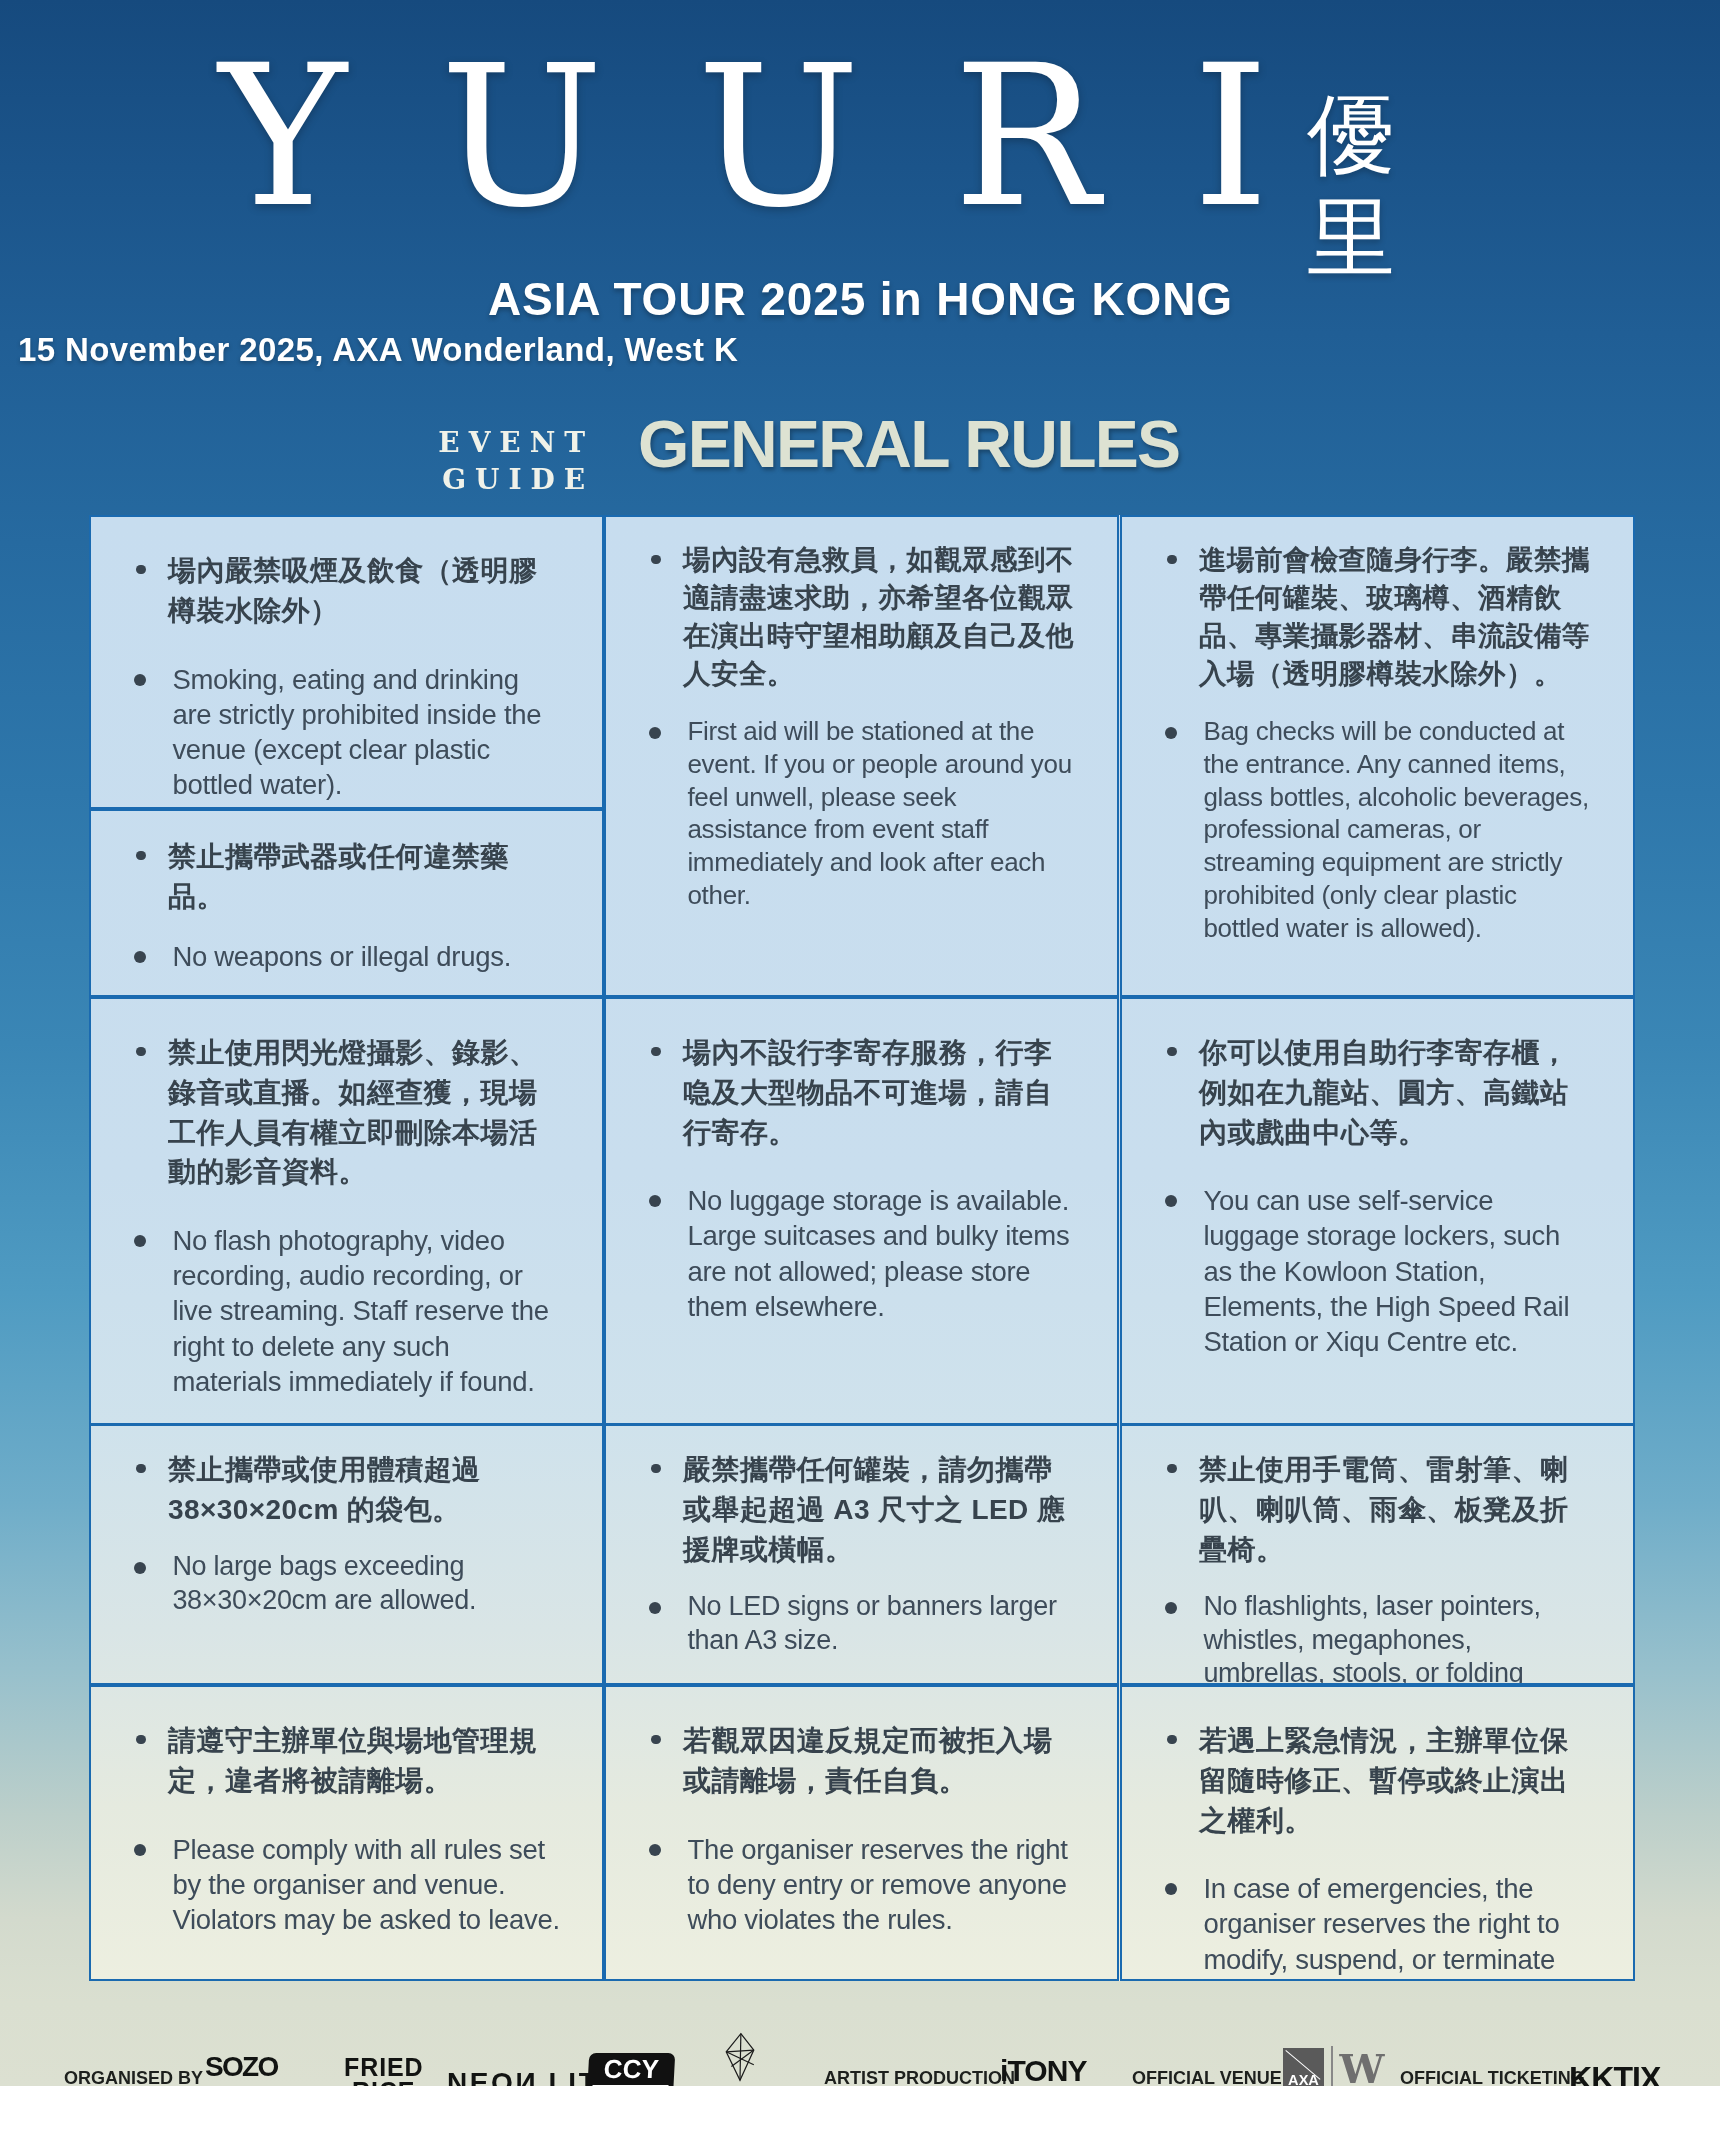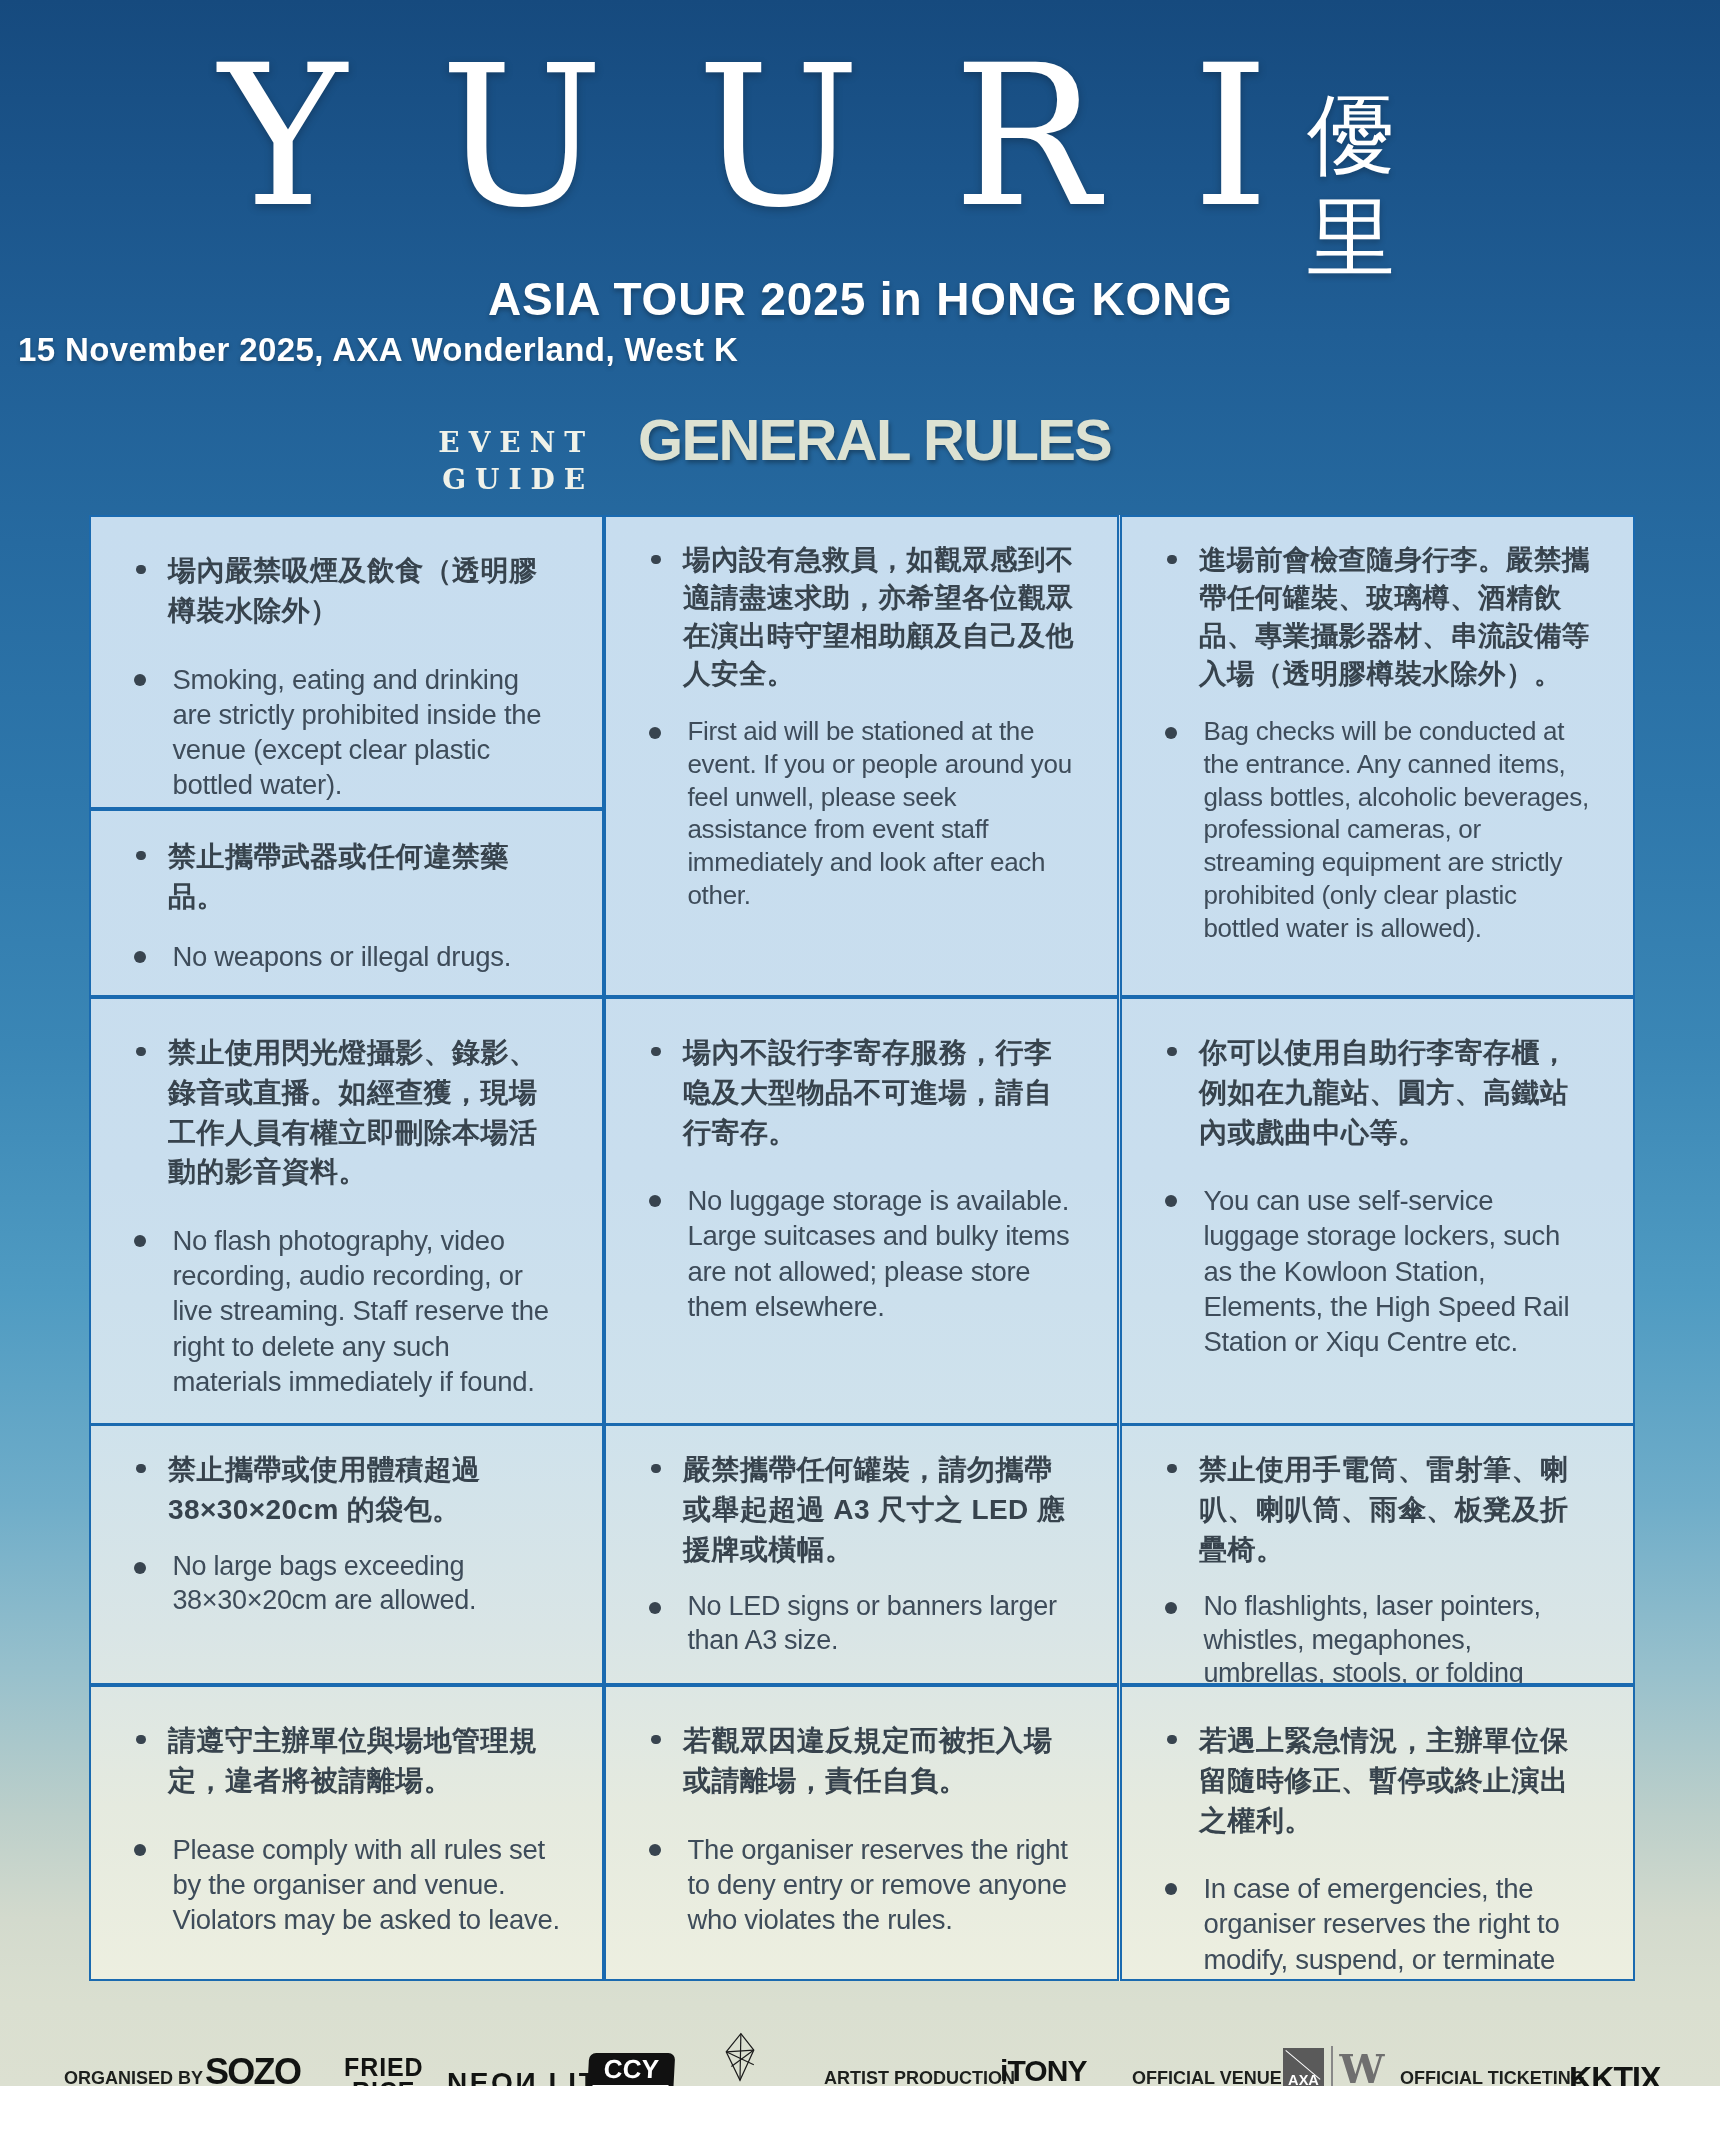--- a/index.html
+++ b/index.html
@@ -20,21 +20,21 @@
   .subtitle{position:absolute;left:0;top:272px;width:1721px;text-align:center;
     font-size:46px;font-weight:700;color:#ffffff;letter-spacing:0.9px;
     text-shadow:0 2.6px 5.2px rgba(0,0,0,0.28);}
   .dateline{position:absolute;left:18px;top:331px;width:1721px;text-align:left;
     font-size:33px;font-weight:700;color:#ffffff;letter-spacing:0.4px;
     text-shadow:0 1.7px 4.3px rgba(0,0,0,0.28);}
   .event-guide{position:absolute;left:370px;top:425px;width:224px;text-align:right;
     font-family:"DejaVu Serif","Liberation Serif",serif;font-size:28px;line-height:1.32;
     color:#f0f2e9;letter-spacing:0.32em;font-weight:600;}
   .section-title{position:absolute;left:638px;top:406px;width:654px;
-    font-size:58px;font-weight:700;color:#dde2d2;letter-spacing:-1.7px;white-space:nowrap;
+    font-size:66px;font-weight:700;color:#dde2d2;letter-spacing:-1.7px;white-space:nowrap;
     text-shadow:1.7px 3.4px 4.3px rgba(0,0,0,0.3);}
   
   .grid{position:absolute;left:89px;top:515px;width:1546px;height:1466px;
     background:linear-gradient(180deg,#c7ddef 0%, #c9deee 45%, #cfe2ec 62%,
       #d9e5e6 76%, #e5eadf 88%, #edefe0 100%);}
   .cell{position:absolute;border:2.6px solid #1a6ab0;box-sizing:border-box;
     padding:34px 41px 13.8px 40px;overflow:hidden;}
   .item{display:flex;align-items:flex-start;}
   .item + .item{margin-top:31px;}
   .dot{flex:0 0 auto;border-radius:50%;background:#38444f;}
@@ -46,21 +46,21 @@
   .tight .item + .item{margin-top:22.4px;}
   .tight .txt-en{font-size:26px;line-height:1.26;}
   .tight .txt-zh{font-size:27.5px;line-height:1.38;}
   .short{padding-top:24px;}
   .short .item + .item{margin-top:20.6px;}
   .short .txt-en{font-size:27px;line-height:1.25;}
   
   .footer{position:absolute;left:0;top:1979px;width:1721px;height:172px;}
   .f-label{position:absolute;font-size:18px;font-weight:700;color:#1d201d;letter-spacing:0;white-space:nowrap;}
   .logo{position:absolute;color:#121412;white-space:nowrap;}
-  .logo-sozo{font-size:36px;font-weight:900;letter-spacing:-1.7px;}
+  .logo-sozo{font-size:28px;font-weight:900;letter-spacing:-1.7px;}
   .logo-fried{font-size:25px;font-weight:900;line-height:0.95;letter-spacing:0.9px;text-align:center;}
   .logo-neon{font-size:28px;font-weight:600;letter-spacing:2.6px;}
   .ccy-box{width:79px;background:#111;border-radius:6.9px;padding:3.4px 3.4px 4.3px 3.4px;text-align:center;transform:skewX(-3deg);}
   .ccy-text{font-size:26px;font-weight:900;color:#fff;letter-spacing:0;line-height:1;}
   .ccy-sub{margin:2.6px 1.7px 0 1.7px;border:0.9px solid #fff;font-size:6.5px;font-weight:700;color:#fff;letter-spacing:0.9px;padding:0.9px 0;}
   .daymaker{text-align:center;}
   .dm-name{font-size:13px;font-weight:500;letter-spacing:3.4px;color:#161616;margin-top:3.4px;}
   .dm-sub{font-size:7.7px;color:#555;letter-spacing:0.9px;margin-top:1.7px;}
   .logo-itony{text-align:left;}
   .itony-main{font-size:30px;font-weight:900;letter-spacing:-0.9px;line-height:1;}

